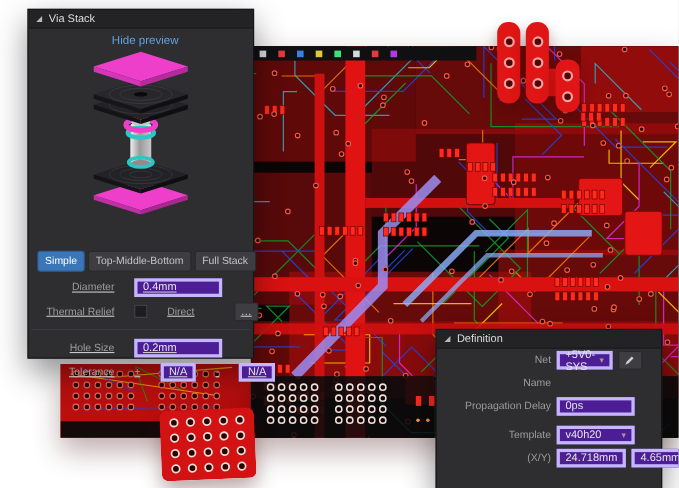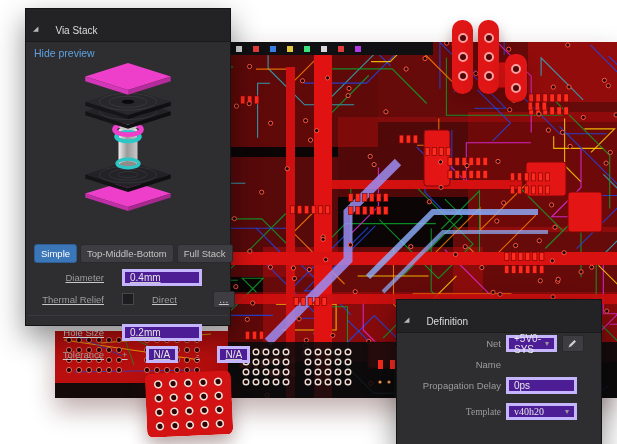--- a/index.html
+++ b/index.html
@@ -12,25 +12,25 @@
   #pcb-left-art{left:55px;top:331px;width:173px;height:67px;background:#b90f0f;}
   #small-board-art{left:146px;top:372px;width:86px;height:64px;transform:rotate(-2.5deg);border-radius:6px;box-shadow:0 9px 18px rgba(60,0,0,.35);}
   .connector{position:absolute;background:#e01515;border-radius:10px;box-shadow:0 7px 14px rgba(70,0,0,.35);display:flex;flex-direction:column;align-items:center;justify-content:center;gap:9px;}
   #conn-a{left:452px;top:20px;width:21px;height:74px;}
   #conn-b{left:478px;top:20px;width:21px;height:74px;}
   #conn-c{left:505px;top:54px;width:22px;height:48px;}
   .conn-hole{width:10px;height:10px;border-radius:50%;background:#4f0707;border:2px solid #ff9f9f;}
 
   
   .panel{position:absolute;background:#2e2e31;border:1px solid #141416;box-shadow:0 12px 28px rgba(0,0,0,.45);color:#c8c8c8;font-size:10px;z-index:5;}
-  .panel-header{height:17px;background:#232326;display:flex;align-items:flex-start;gap:17px;padding:16px 7px;color:#dcdcdc;font-size:10px;border-bottom:1px solid #1a1a1c;}
+  .panel-header{height:17px;background:#232326;display:flex;align-items:center;gap:6px;padding:0 7px;color:#dcdcdc;font-size:10px;border-bottom:1px solid #1a1a1c;}
   .collapse-icon{font-size:7px;color:#b8b8b8;line-height:1;}
 
   #via-panel{left:25px;top:8px;width:206px;height:318px;}
-  .link{color:#5ea2e0;font-size:10.5px;padding:5px 0 0 8px;cursor:pointer;}
+  .link{color:#5ea2e0;font-size:10.5px;padding:5px 0 0 8px;cursor:pointer;text-align:center;}
   #via-preview{display:block;margin:0 auto;}
   .tabs{display:flex;gap:3px;padding:5px 8px 3px;}
   .tab{background:#3e3e42;color:#c4c4c4;border-radius:3px;padding:3px 6px;font-size:9.5px;white-space:nowrap;cursor:pointer;border:1px solid #2a2a2e;margin-top:28px;}
   .tab.active{background:#3a76b8;border-color:#2d5f96;color:#ffffff;}
   .row{display:flex;align-items:center;padding:3px 8px;gap:18px;height:22px;text-decoration:underline;}
   .lbl{width:70px;flex:none;text-align:right;color:#9c9c9c;font-size:9.5px;}
   .field{background:#4c1d95;border:3px solid #c4b5fd;color:#e6e6e6;height:17px;display:flex;align-items:center;padding:0 5px;font-size:10px;}
   .w80{width:80px;}.w48{width:48px;}
   .divider{height:1px;background:#1f1f22;border-bottom:1px solid #3a3a3e;margin:5px 2px;}
   .checkbox{width:12px;height:12px;background:#1d1d1f;border:1px solid #46464b;flex:none;cursor:pointer;}
@@ -38,21 +38,21 @@
   .btn{background:#3e3e42;border:1px solid #2a2a2e;color:#c8c8c8;border-radius:2px;height:17px;min-width:22px;display:flex;align-items:center;justify-content:center;font-size:10px;cursor:pointer;font-family:"Liberation Sans",sans-serif;}
   .spacer{flex:1;}
   .chevron{margin-left:auto;color:#9a9a9a;font-size:8px;padding-left:4px;}
   .dropdown{cursor:pointer;}
 
   #def-panel{left:396px;top:299px;width:206px;height:152px;}
   .drow{display:flex;align-items:center;gap:5px;padding:2px 24px;height:21px;}
   .dlbl{width:80px;flex:none;text-align:right;color:#9c9c9c;font-size:9.5px;}
   .flex1{flex:1;}
   .plain-val{color:#bdbdbd;font-size:10px;}
-  .gap-top{margin-top:5px;font-family:Liberation Serif, serif;}
+  .gap-top{margin-top:5px;}
 </style>
 </head>
 <body>
 
 <div id="stage">
 
   <svg id="pcb-left-art" class="board" width="173" height="67">
       <rect x="0" y="0" width="173" height="67" fill="#b90f0f"></rect>
       <rect x="0" y="52" width="173" height="15" fill="#150a0a"></rect>
       <polyline points="68,2 111,24" stroke="#0ca32c" stroke-width="1" fill="none" opacity="0.7"></polyline>
@@ -680,15 +680,26 @@
 
     <div class="drow gap-top">
       <span class="dlbl">Template</span>
       <div class="field dropdown flex1">
         <span>v40h20</span>
         <span class="chevron">▾</span>
       </div>
     </div>
 
 
+    <div class="drow">
+      <span class="dlbl">(X/Y)</span>
+      <div class="field flex1">24.718mm</div>
+      <div class="field flex1">4.65mm</div>
+      <button class="btn">
+        <svg width="10" height="11" viewBox="0 0 10 11">
+          <path d="M3 5 V3.4 A2 2 0 0 1 7 3.4 V5" fill="none" stroke="#cfcfcf" stroke-width="1.3"></path>
+          <rect x="1.6" y="4.8" width="6.8" height="5.2" rx="1" fill="#cfcfcf"></rect>
+        </svg>
+      </button>
+    </div>
   </section>
 
 </div>
 
 </body></html>

